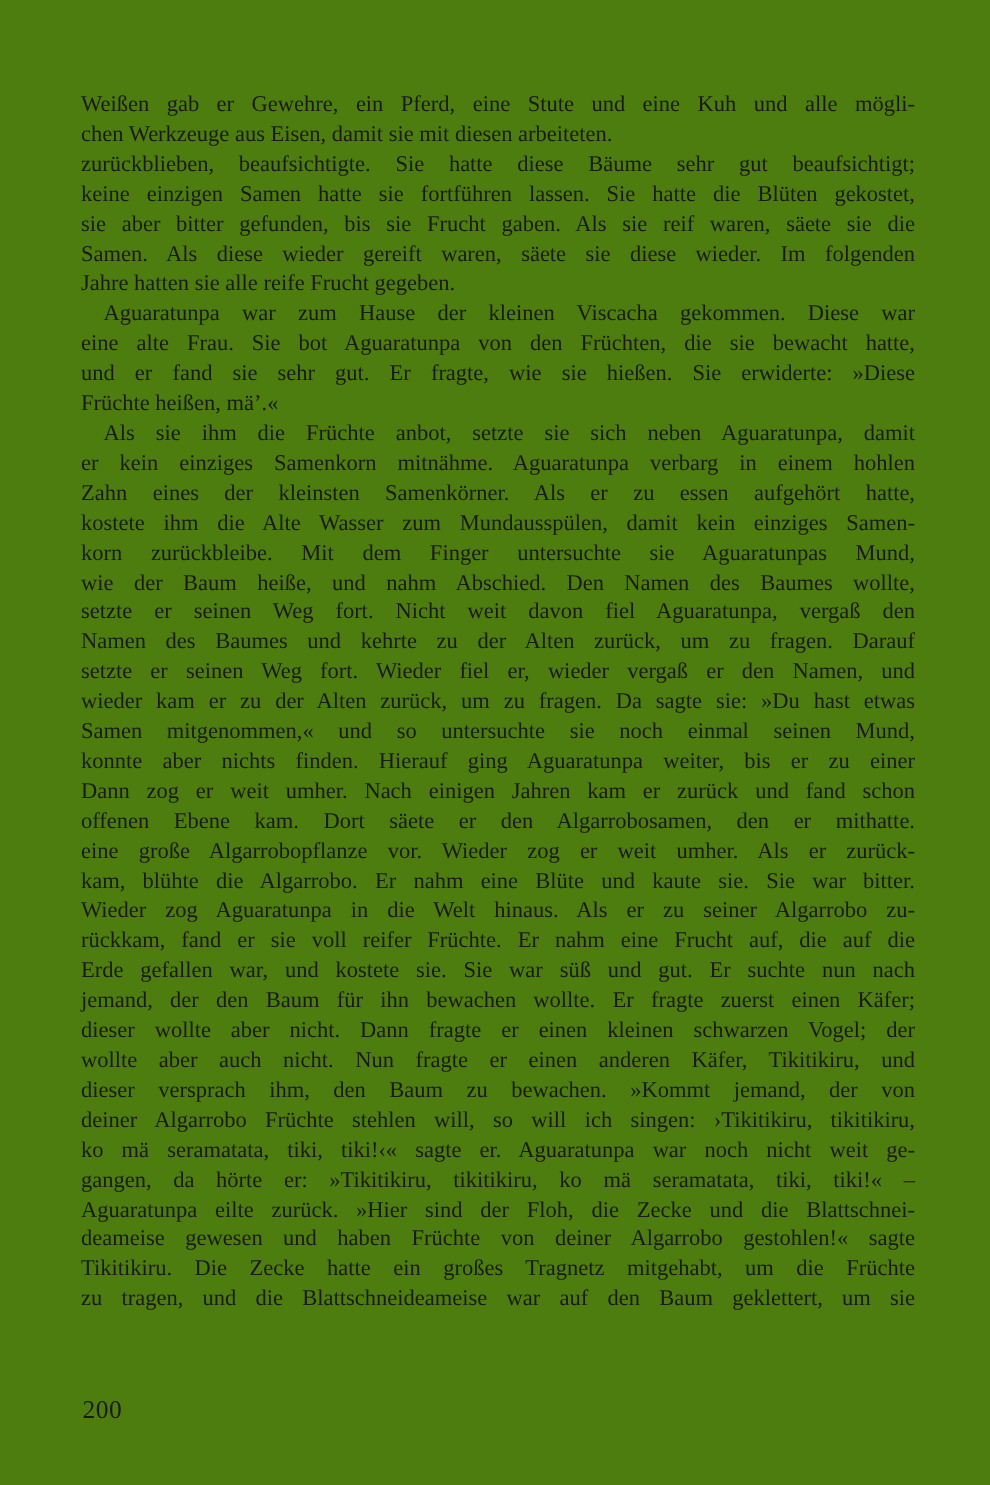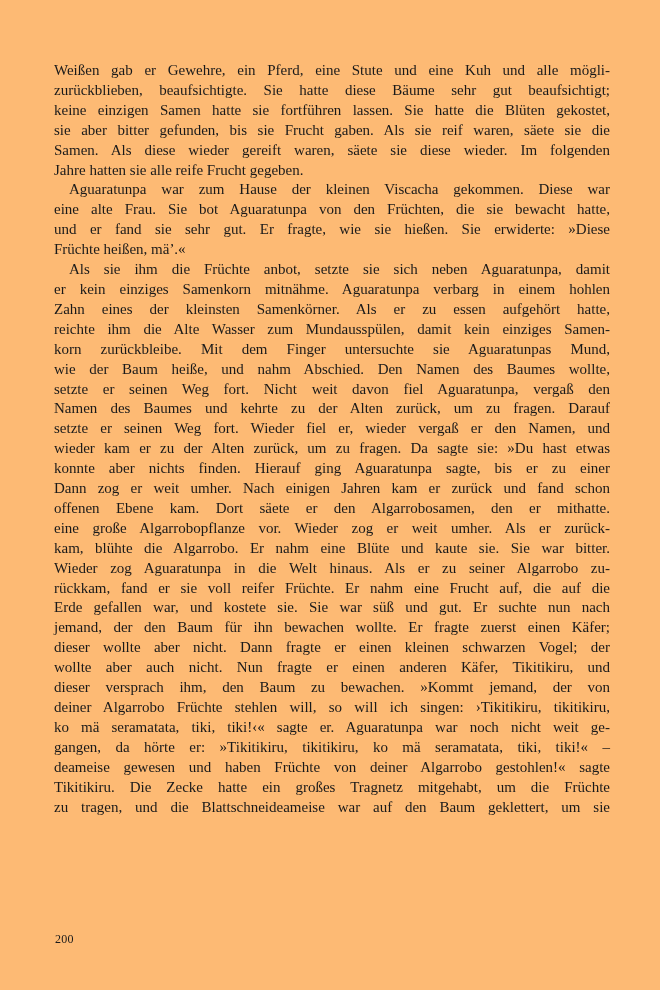--- a/index.html
+++ b/index.html
@@ -4,21 +4,21 @@
 <style>
   html, body {
     margin: 0;
     padding: 0;
     background: #ffffff;
   }
   .page {
     position: relative;
     width: 660px;
     height: 990px;
-    background: #fdba74;
+    background: #4d7c0f;
     font-family: "Liberation Serif", "DejaVu Serif", serif;
     color: #1a1a1a;
     overflow: hidden;
   }
   .text-block {
     position: absolute;
     left: 54px;
     top: 61px;
     width: 556px;
   }
@@ -37,72 +37,75 @@
     text-indent: 15px;
   }
   .line.para-end {
     text-align-last: left;
     -moz-text-align-last: left;
   }
   .page-number {
     position: absolute;
     left: 55px;
     top: 933px;
-    font-size: 12px;
+    font-size: 17px;
     line-height: 13px;
     color: #1a1a1a;
     letter-spacing: 0.3px;
   }
 </style>
 </head>
 <body>
 
 <div class="page">
   <div class="text-block">
       <div class="para">
         <div class="line">Weißen gab er Gewehre, ein Pferd, eine Stute und eine Kuh und alle mögli-</div>
+        <div class="line para-end">chen Werkzeuge aus Eisen, damit sie mit diesen arbeiteten.</div>
       </div>
       <div class="para">
         <div class="line">zurückblieben, beaufsichtigte. Sie hatte diese Bäume sehr gut beaufsichtigt;</div>
         <div class="line">keine einzigen Samen hatte sie fortführen lassen. Sie hatte die Blüten gekostet,</div>
         <div class="line">sie aber bitter gefunden, bis sie Frucht gaben. Als sie reif waren, säete sie die</div>
         <div class="line">Samen. Als diese wieder gereift waren, säete sie diese wieder. Im folgenden</div>
         <div class="line para-end">Jahre hatten sie alle reife Frucht gegeben.</div>
       </div>
       <div class="para">
         <div class="line indent">Aguaratunpa war zum Hause der kleinen Viscacha gekommen. Diese war</div>
         <div class="line">eine alte Frau. Sie bot Aguaratunpa von den Früchten, die sie bewacht hatte,</div>
         <div class="line">und er fand sie sehr gut. Er fragte, wie sie hießen. Sie erwiderte: »Diese</div>
         <div class="line para-end">Früchte heißen, mä’.«</div>
       </div>
       <div class="para">
         <div class="line indent">Als sie ihm die Früchte anbot, setzte sie sich neben Aguaratunpa, damit</div>
         <div class="line">er kein einziges Samenkorn mitnähme. Aguaratunpa verbarg in einem hohlen</div>
         <div class="line">Zahn eines der kleinsten Samenkörner. Als er zu essen aufgehört hatte,</div>
-        <div class="line">reichte ihm die Alte Wasser zum Mundausspülen, damit kein einziges Samen-</div>
+        <div class="line">kostete ihm die Alte Wasser zum Mundausspülen, damit kein einziges Samen-</div>
         <div class="line">korn zurückbleibe. Mit dem Finger untersuchte sie Aguaratunpas Mund,</div>
         <div class="line">wie der Baum heiße, und nahm Abschied. Den Namen des Baumes wollte,</div>
         <div class="line">setzte er seinen Weg fort. Nicht weit davon fiel Aguaratunpa, vergaß den</div>
         <div class="line">Namen des Baumes und kehrte zu der Alten zurück, um zu fragen. Darauf</div>
         <div class="line">setzte er seinen Weg fort. Wieder fiel er, wieder vergaß er den Namen, und</div>
         <div class="line">wieder kam er zu der Alten zurück, um zu fragen. Da sagte sie: »Du hast etwas</div>
-        <div class="line">konnte aber nichts finden. Hierauf ging Aguaratunpa sagte, bis er zu einer</div>
+        <div class="line">Samen mitgenommen,« und so untersuchte sie noch einmal seinen Mund,</div>
+        <div class="line">konnte aber nichts finden. Hierauf ging Aguaratunpa weiter, bis er zu einer</div>
         <div class="line">Dann zog er weit umher. Nach einigen Jahren kam er zurück und fand schon</div>
         <div class="line">offenen Ebene kam. Dort säete er den Algarrobosamen, den er mithatte.</div>
         <div class="line">eine große Algarrobopflanze vor. Wieder zog er weit umher. Als er zurück-</div>
         <div class="line">kam, blühte die Algarrobo. Er nahm eine Blüte und kaute sie. Sie war bitter.</div>
         <div class="line">Wieder zog Aguaratunpa in die Welt hinaus. Als er zu seiner Algarrobo zu-</div>
         <div class="line">rückkam, fand er sie voll reifer Früchte. Er nahm eine Frucht auf, die auf die</div>
         <div class="line">Erde gefallen war, und kostete sie. Sie war süß und gut. Er suchte nun nach</div>
         <div class="line">jemand, der den Baum für ihn bewachen wollte. Er fragte zuerst einen Käfer;</div>
         <div class="line">dieser wollte aber nicht. Dann fragte er einen kleinen schwarzen Vogel; der</div>
         <div class="line">wollte aber auch nicht. Nun fragte er einen anderen Käfer, Tikitikiru, und</div>
         <div class="line">dieser versprach ihm, den Baum zu bewachen. »Kommt jemand, der von</div>
         <div class="line">deiner Algarrobo Früchte stehlen will, so will ich singen: ›Tikitikiru, tikitikiru,</div>
         <div class="line">ko mä seramatata, tiki, tiki!‹« sagte er. Aguaratunpa war noch nicht weit ge-</div>
         <div class="line">gangen, da hörte er: »Tikitikiru, tikitikiru, ko mä seramatata, tiki, tiki!« –</div>
+        <div class="line">Aguaratunpa eilte zurück. »Hier sind der Floh, die Zecke und die Blattschnei-</div>
         <div class="line">deameise gewesen und haben Früchte von deiner Algarrobo gestohlen!« sagte</div>
         <div class="line">Tikitikiru. Die Zecke hatte ein großes Tragnetz mitgehabt, um die Früchte</div>
         <div class="line">zu tragen, und die Blattschneideameise war auf den Baum geklettert, um sie</div>
       </div>
     </div>
   <div class="page-number">200</div>
 </div>
 
 </body></html>

